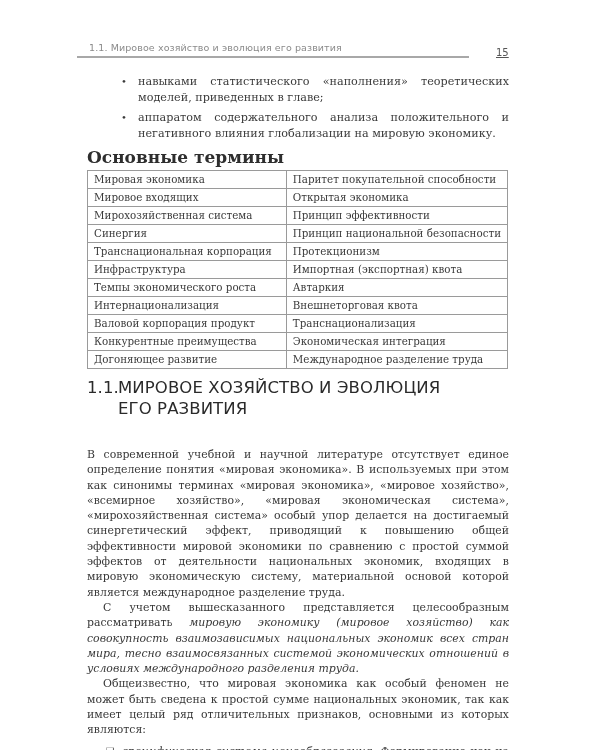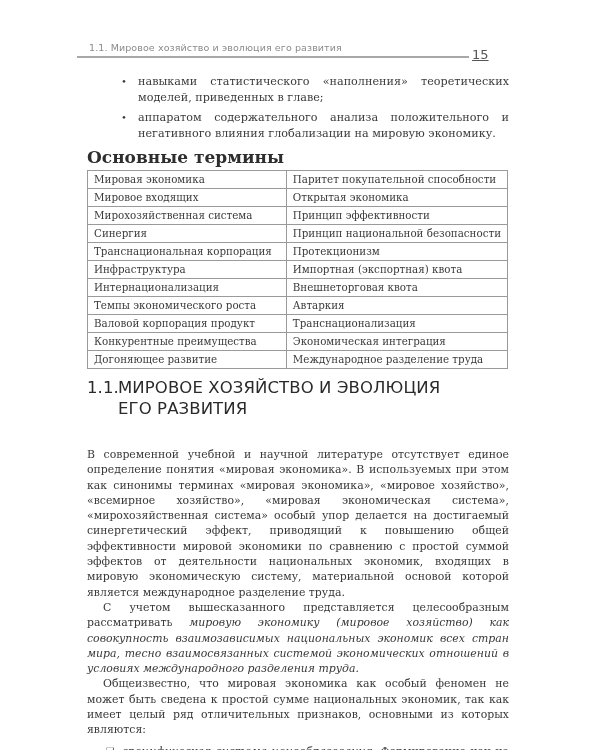--- a/index.html
+++ b/index.html
@@ -29,24 +29,24 @@
     .header-rule {
       position: absolute;
       left: 77px;
       top: 56px;
       width: 392px;
       height: 2px;
       background: #a8a8a8;
     }
     .page-number {
       position: absolute;
-      left: 472px;
+      left: 496px;
       top: 47px;
       font-family: "DejaVu Sans", "Liberation Sans", sans-serif;
-      font-size: 13px;
+      font-size: 10px;
       color: #555555;
       text-decoration: underline;
     }
     .bullets {
       position: absolute;
       left: 119px;
       top: 74px;
       width: 390px;
       margin: 0;
       padding: 0;
@@ -189,26 +189,26 @@
     </tr>
     <tr>
       <td class="col-left">Транснациональная корпорация</td>
       <td>Протекционизм</td>
     </tr>
     <tr>
       <td class="col-left">Инфраструктура</td>
       <td>Импортная (экспортная) квота</td>
     </tr>
     <tr>
+      <td class="col-left">Темпы экономического роста</td>
+      <td>Автаркия</td>
+    </tr>
+    <tr>
       <td class="col-left">Интернационализация</td>
       <td>Внешнеторговая квота</td>
-    </tr>
-    <tr>
-      <td class="col-left">Темпы экономического роста</td>
-      <td>Автаркия</td>
     </tr>
     <tr>
       <td class="col-left">Валовой корпорация продукт</td>
       <td>Транснационализация</td>
     </tr>
     <tr>
       <td class="col-left">Конкурентные преимущества</td>
       <td>Экономическая интеграция</td>
     </tr>
     <tr>

